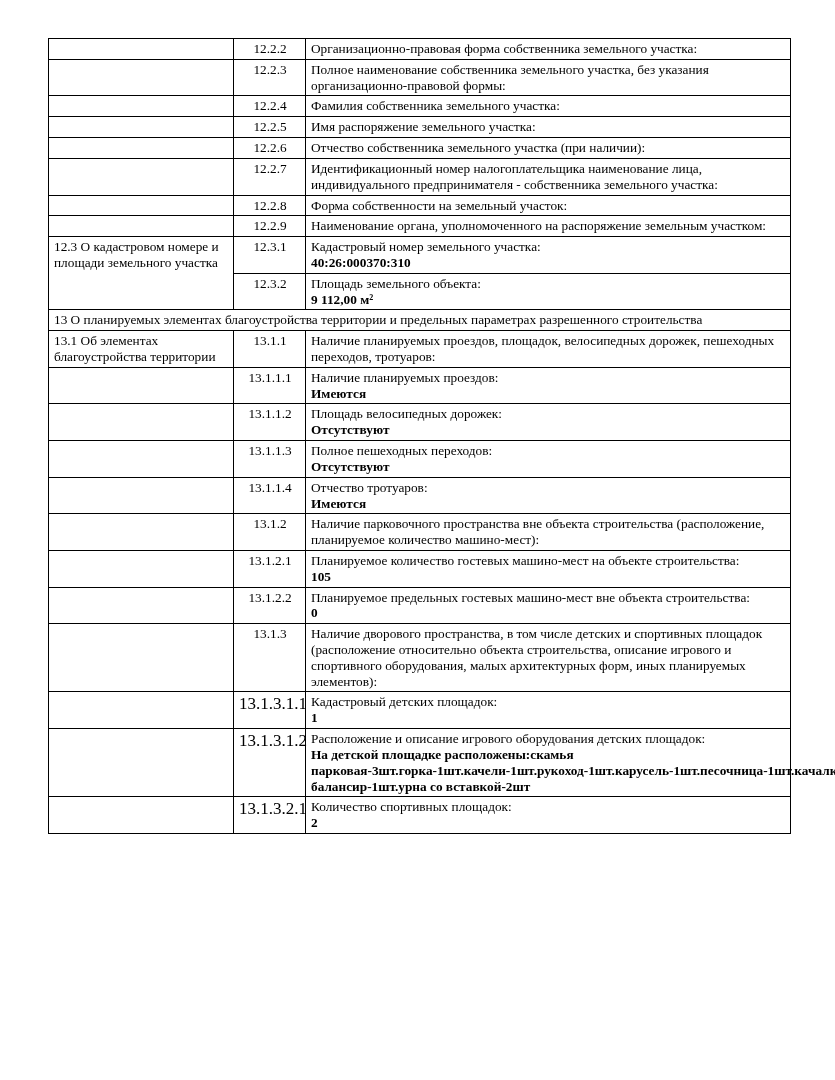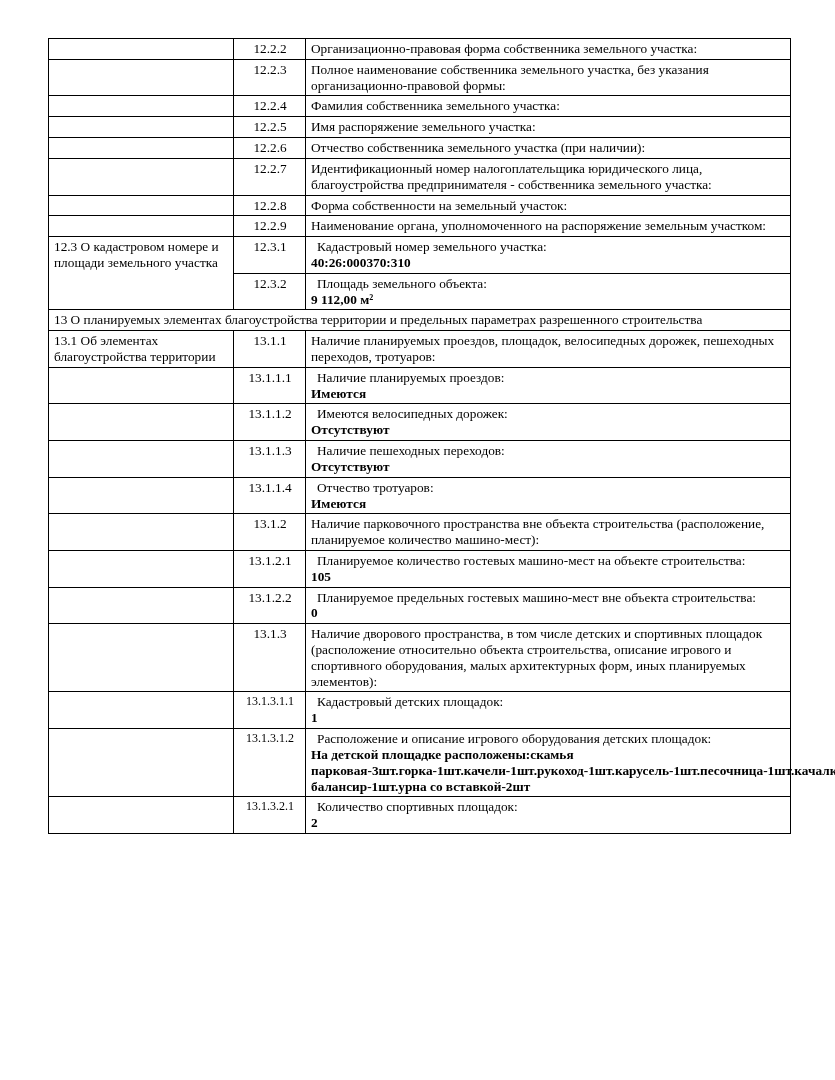--- a/index.html
+++ b/index.html
@@ -36,22 +36,22 @@
   col.c2 { width: 72px; }
   col.c3 { width: 485px; }
   .num {
     text-align: center;
     white-space: nowrap;
     padding-left: 2px;
     padding-right: 2px;
   }
   .b { font-weight: bold; }
   .mid-v { vertical-align: middle; }
-  .cell-text { display: block; margin-left: 6px; }
-  .nowrapnum { font-size: 12px; margin-top: 24px; }
+  .cell-text { display: block; }
+  .nowrapnum { font-size: 17px; margin-top: 24px; }
 </style>
 </head>
 <body>
 
 <div class="page">
   <table class="doc">
     <colgroup>
       <col class="c1">
         <col class="c2">
         <col class="c3">
@@ -84,21 +84,21 @@
 
       <tr>
         <td><span></span></td>
         <td class="num"><span>12.2.6</span></td>
         <td><span>Отчество собственника земельного участка (при наличии):</span></td>
       </tr>
 
       <tr>
         <td><span></span></td>
         <td class="num mid-v"><span>12.2.7</span></td>
-        <td><span>Идентификационный номер налогоплательщика юридического лица, благоустройства предпринимателя - собственника земельного участка:</span></td>
+        <td><span>Идентификационный номер налогоплательщика наименование лица, индивидуального предпринимателя - собственника земельного участка:</span></td>
       </tr>
 
       <tr>
         <td><span></span></td>
         <td class="num"><span>12.2.8</span></td>
         <td><span>Форма собственности на земельный участок:</span></td>
       </tr>
 
       <tr>
         <td><span></span></td>
@@ -139,30 +139,30 @@
         <td>
           <span class="cell-text">Наличие планируемых проездов:</span>
           <span class="b">Имеются</span>
         </td>
       </tr>
 
       <tr>
         <td><span></span></td>
         <td class="num mid-v"><span>13.1.1.2</span></td>
         <td>
-          <span class="cell-text">Имеются велосипедных дорожек:</span>
+          <span class="cell-text">Площадь велосипедных дорожек:</span>
           <span class="b">Отсутствуют</span>
         </td>
       </tr>
 
       <tr>
         <td><span></span></td>
         <td class="num mid-v"><span>13.1.1.3</span></td>
         <td>
-          <span class="cell-text">Наличие пешеходных переходов:</span>
+          <span class="cell-text">Полное пешеходных переходов:</span>
           <span class="b">Отсутствуют</span>
         </td>
       </tr>
 
       <tr>
         <td><span></span></td>
         <td class="num mid-v"><span>13.1.1.4</span></td>
         <td>
           <span class="cell-text">Отчество тротуаров:</span>
           <span class="b">Имеются</span>

